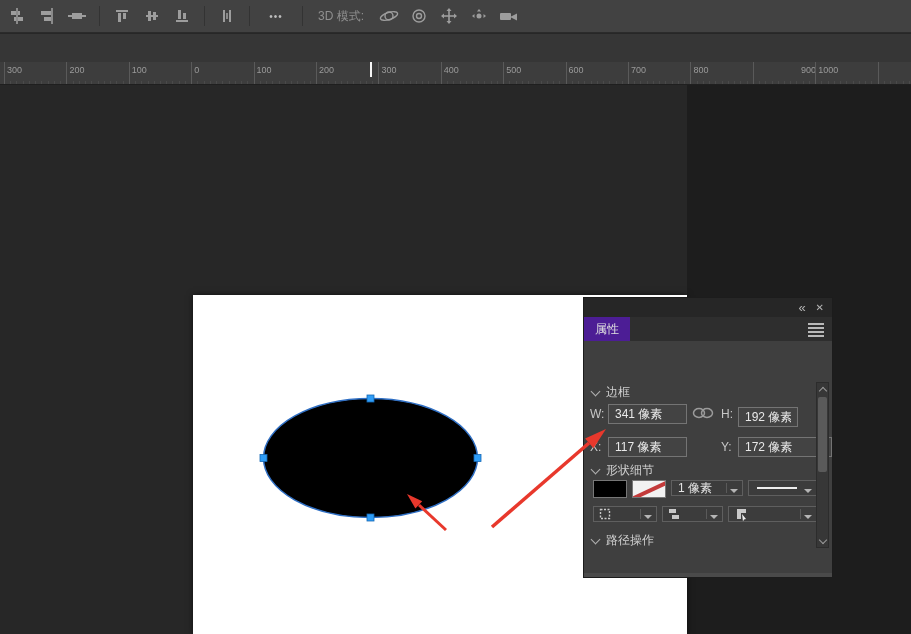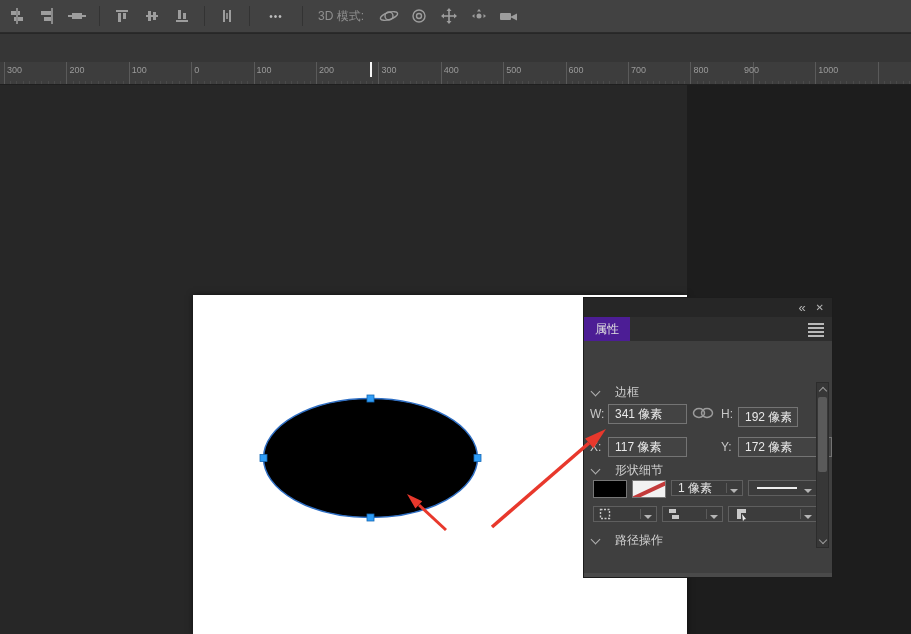--- a/index.html
+++ b/index.html
@@ -49,21 +49,21 @@
   #panel-menu-icon div { height:2px; background:#b9b9b9; margin-bottom:2px; }
   #panel-toolrow { position:absolute; left:0; top:43px; width:248px; height:33px; background:#3f3f3f;
                    border-bottom:1px solid #343434; display:flex; align-items:center; }
   #btn-live-shape { width:26px; height:24px; background:#2a2a2a; border:1px solid #5a5a5a; margin-left:8px;
                     display:flex; align-items:center; justify-content:center; }
   #mask-thumb { width:26px; height:20px; background:#9a9a9a; border:1px solid #262626; margin-left:7px;
                 display:flex; align-items:center; justify-content:center; }
   #mask-thumb div { width:12px; height:12px; border-radius:50%; background:#3a3a3a; }
   #shape-type-title { margin-left:14px; color:#dedede; }
 
-  .sec-header { position:absolute; left:8px; display:flex; align-items:center; gap:16px; color:#cfcfcf; }
+  .sec-header { position:absolute; left:8px; display:flex; align-items:center; gap:7px; color:#cfcfcf; }
   .chev { width:7px; height:7px; border-right:1.5px solid #b0b0b0; border-bottom:1.5px solid #b0b0b0;
           transform:rotate(45deg); margin-top:-3px; }
   .fld-label { position:absolute; color:#c7c7c7; }
   .fld { position:absolute; height:20px; background:#434343; border:1px solid #747474;
          color:#e8e8e8; font-size:12px; padding:0 6px; font-family:"Liberation Sans",sans-serif; }
   .dd { position:absolute; height:16px; background:#3c3c3c; border:1px solid #5f5f5f; display:flex;
         align-items:center; }
   .dd .caret { position:absolute; right:4px; top:8px; width:0; height:0;
                border-left:4px solid transparent; border-right:4px solid transparent;
                border-top:4px solid #b5b5b5; }
@@ -233,21 +233,21 @@
       <span class="tick-label" style="left: 443.8px;">400</span>
       <div class="tick" style="left: 503.2px;"></div>
       <span class="tick-label" style="left: 506.2px;">500</span>
       <div class="tick" style="left: 565.6px;"></div>
       <span class="tick-label" style="left: 568.6px;">600</span>
       <div class="tick" style="left: 628px;"></div>
       <span class="tick-label" style="left: 631px;">700</span>
       <div class="tick" style="left: 690.4px;"></div>
       <span class="tick-label" style="left: 693.4px;">800</span>
       <div class="tick" style="left: 752.8px;"></div>
-      <span class="tick-label" style="left: 744px; text-align: right;">900</span>
+      <span class="tick-label" style="left: 801px; text-align: right;">900</span>
       <div class="tick" style="left: 815.2px;"></div>
       <span class="tick-label" style="left: 818.2px;">1000</span>
       <div class="tick" style="left: 877.6px;"></div>
       <span class="tick-label" style="left: 833px; margin-top: 42px;">1100</span>
     </div>
 
   <div id="dock-bg" class="abs"></div>
 
   <div id="canvas" class="abs">
     <svg width="494" height="339">

